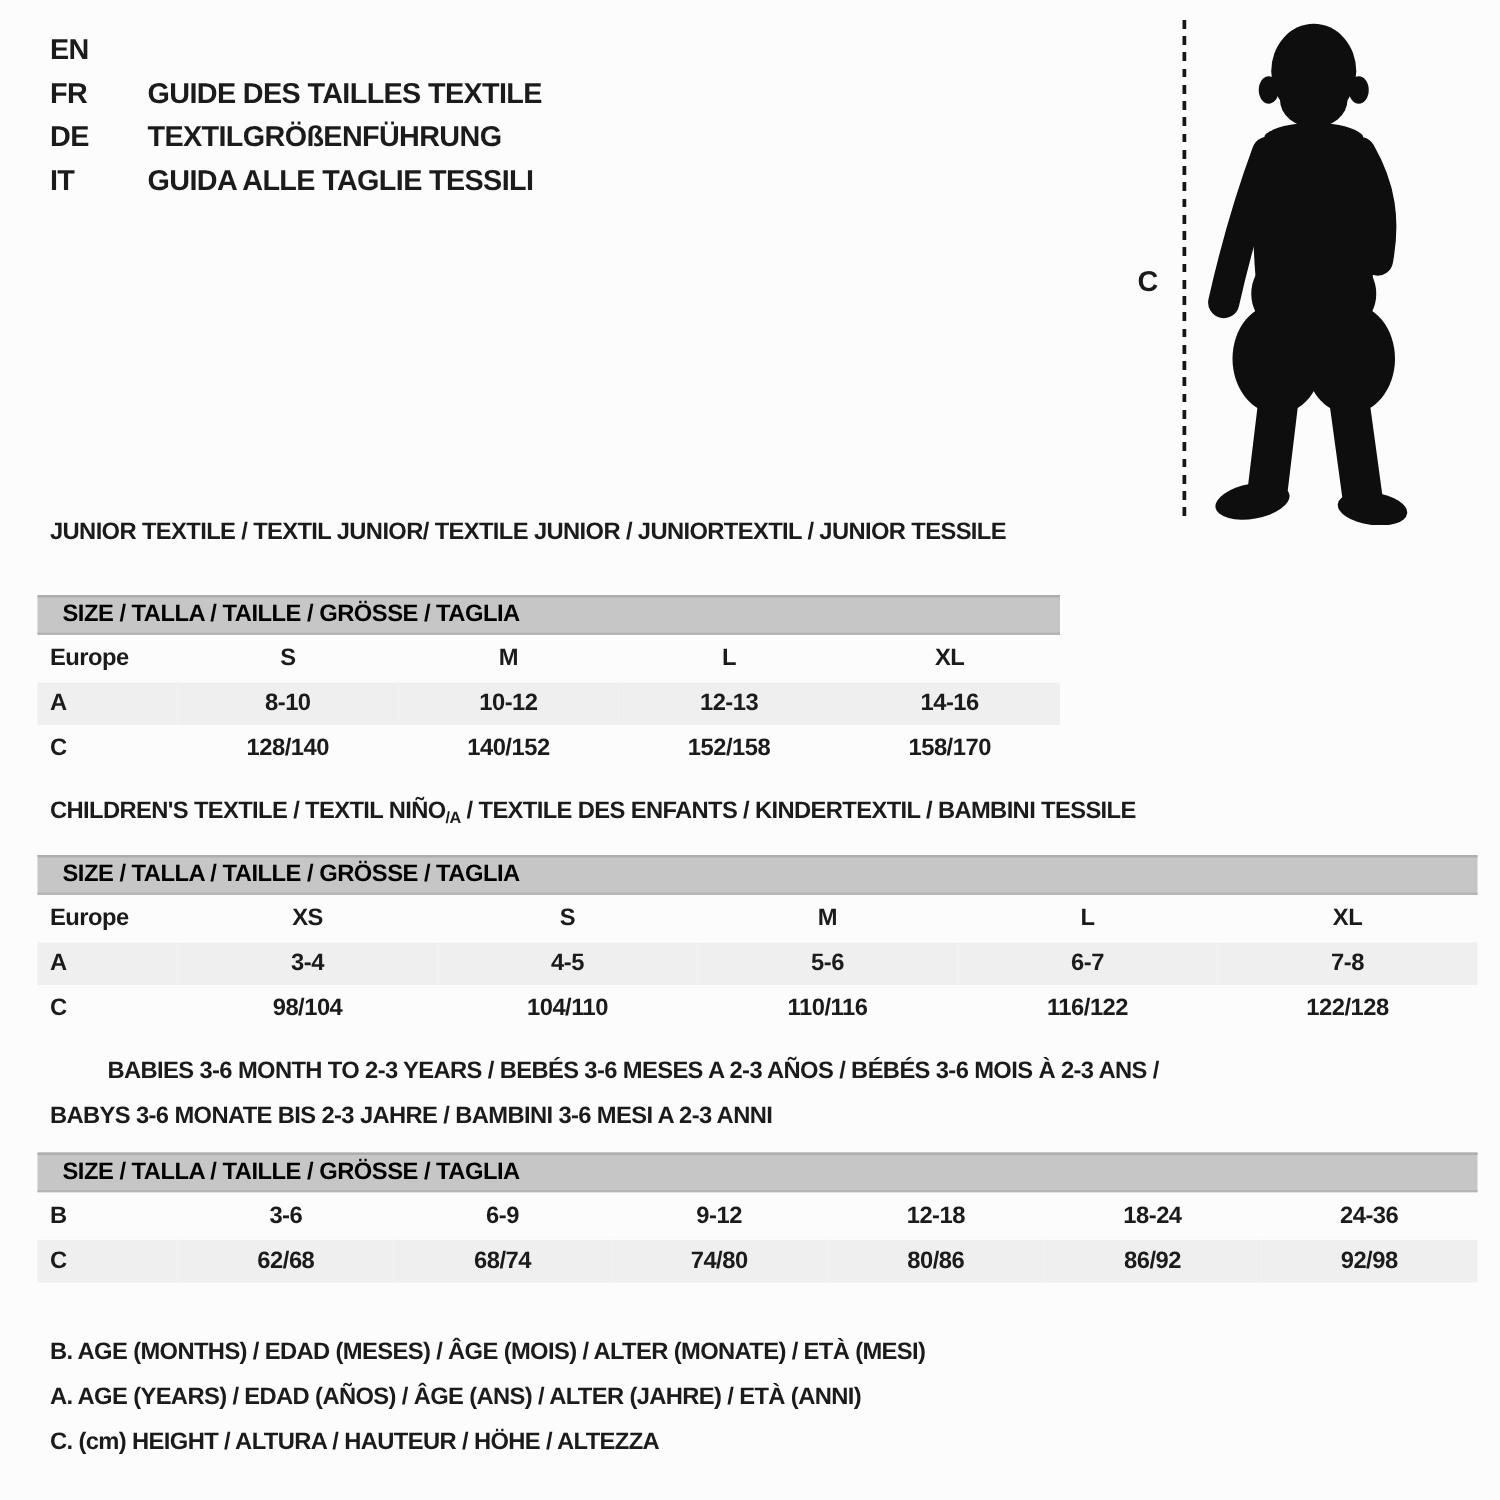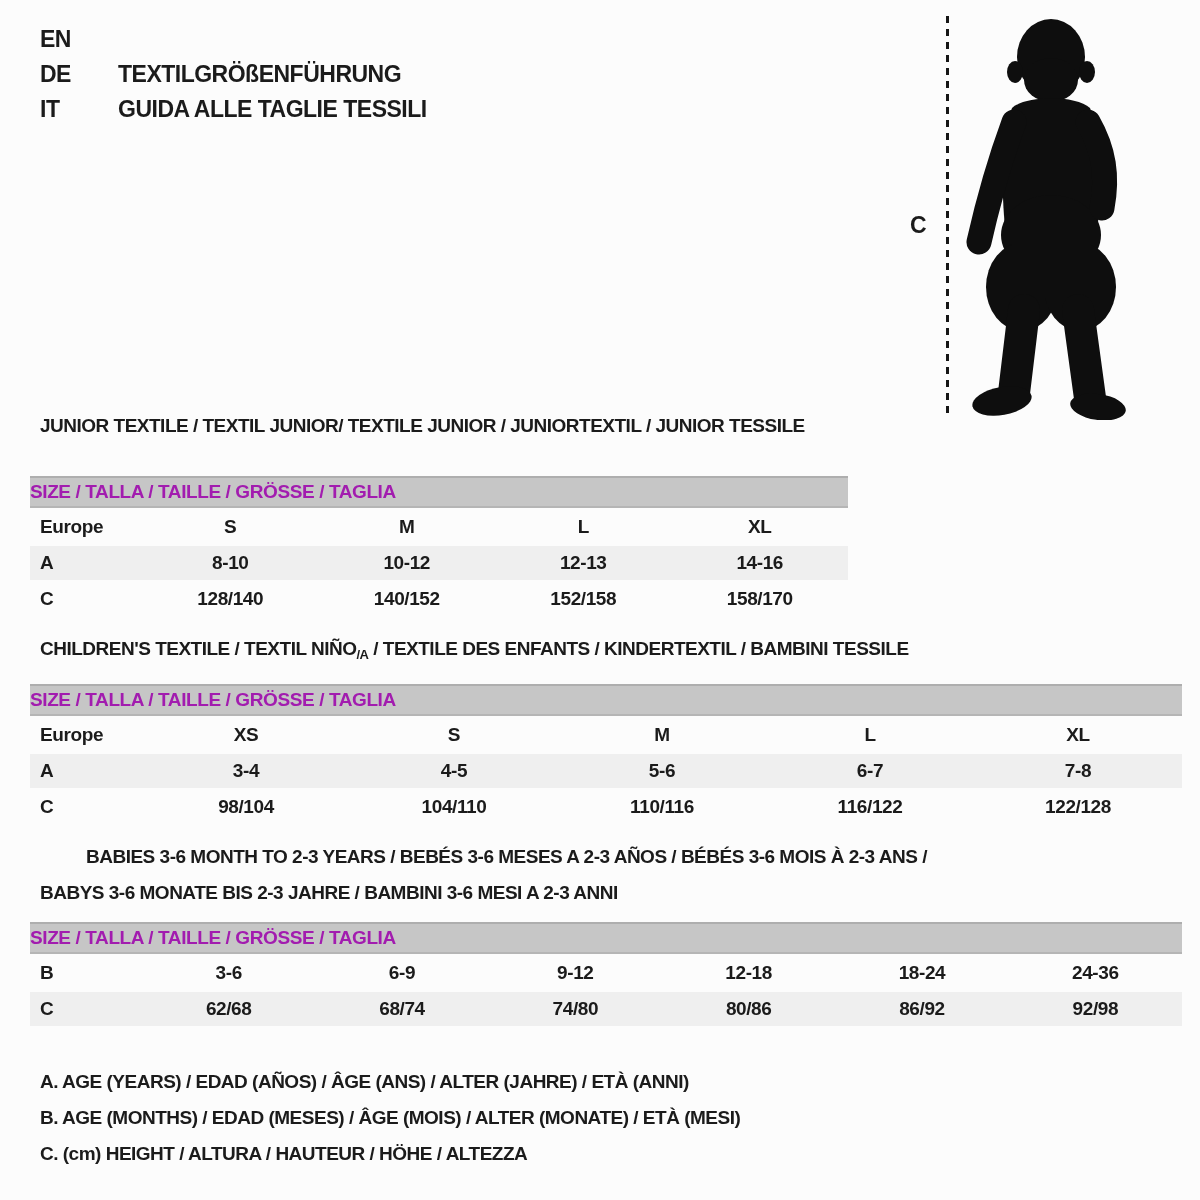--- a/index.html
+++ b/index.html
@@ -37,37 +37,41 @@
     position:absolute;left:30px;
     border-collapse:separate;border-spacing:0;table-layout:fixed;
     font-size:19px;letter-spacing:-0.4px;
   }
   .t1{top:476px;width:818px;}
   .t2{top:684px;width:1152px;}
   .t3{top:922px;width:1152px;}
   .size-table td{height:34px;text-align:center;vertical-align:middle;padding:0;}
   .size-table td.lbl{text-align:left;padding-left:10px;margin-top:44px;}
   .size-table tr.bar td{
-    background:#c6c6c6;text-align:left;padding-left:0;height:28px;
-    border-top:2px solid #aeaeae;border-bottom:2px solid #b5b5b5;color:#a21caf;
+    background:#c6c6c6;text-align:left;padding-left:20px;height:28px;
+    border-top:2px solid #aeaeae;border-bottom:2px solid #b5b5b5;color:#000000;
   }
   .size-table tr.body td{border-top:2px solid #fcfcfc;}
   .size-table tr.shade td{background:#efefef;}
   
   .legend{position:absolute;left:40px;top:1064px;}
   .legend-line{height:36px;display:flex;align-items:center;font-size:19px;white-space:nowrap;}
 </style>
 </head>
 <body>
 
 <div class="page">
 
   <div class="lang-list">
     <div class="lang-row">
       <span class="lang-code">EN</span>
+    </div>
+    <div class="lang-row">
+      <span class="lang-code">FR</span>
+      <span class="lang-title">GUIDE DES TAILLES TEXTILE</span>
     </div>
     <div class="lang-row">
       <span class="lang-code">DE</span>
       <span class="lang-title">TEXTILGRÖßENFÜHRUNG</span>
     </div>
     <div class="lang-row">
       <span class="lang-code">IT</span>
       <span class="lang-title">GUIDA ALLE TAGLIE TESSILI</span>
     </div>
   </div>
@@ -209,18 +213,18 @@
       <td>68/74</td>
       <td>74/80</td>
       <td>80/86</td>
       <td>86/92</td>
       <td>92/98</td>
     </tr>
   </tbody>
     </table>
 
   <div class="legend">
+    <div class="legend-line">B. AGE (MONTHS) / EDAD (MESES) / ÂGE (MOIS) / ALTER (MONATE) / ETÀ (MESI)</div>
     <div class="legend-line">A. AGE (YEARS) / EDAD (AÑOS) / ÂGE (ANS) / ALTER (JAHRE) / ETÀ (ANNI)</div>
-    <div class="legend-line">B. AGE (MONTHS) / EDAD (MESES) / ÂGE (MOIS) / ALTER (MONATE) / ETÀ (MESI)</div>
     <div class="legend-line">C. (cm) HEIGHT / ALTURA / HAUTEUR / HÖHE / ALTEZZA</div>
   </div>
 
 </div>
 
 </body></html>

